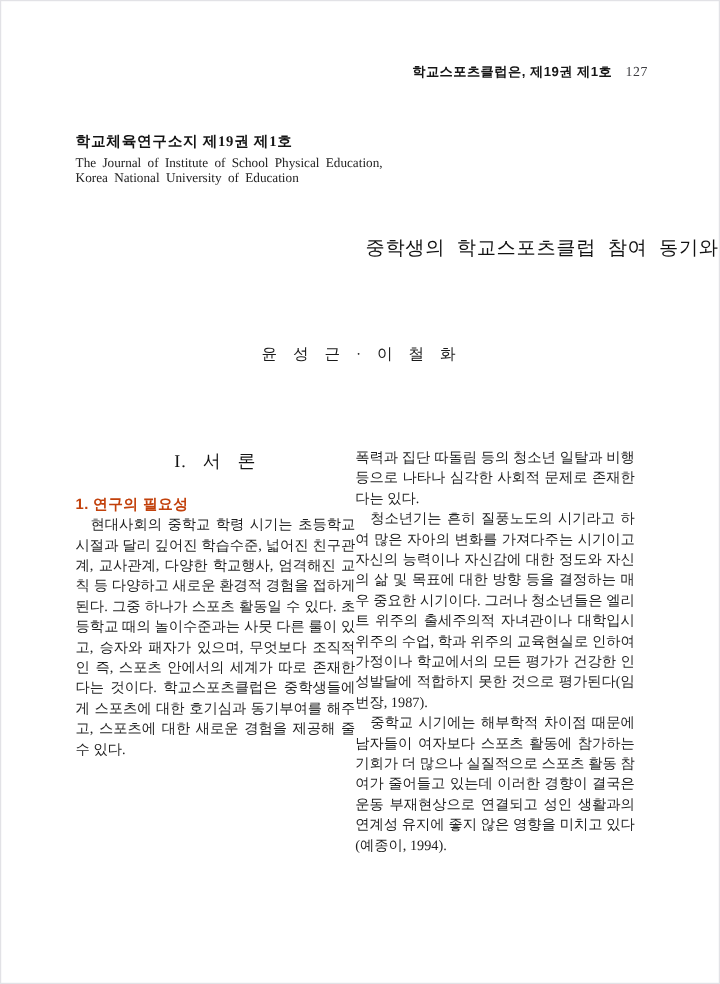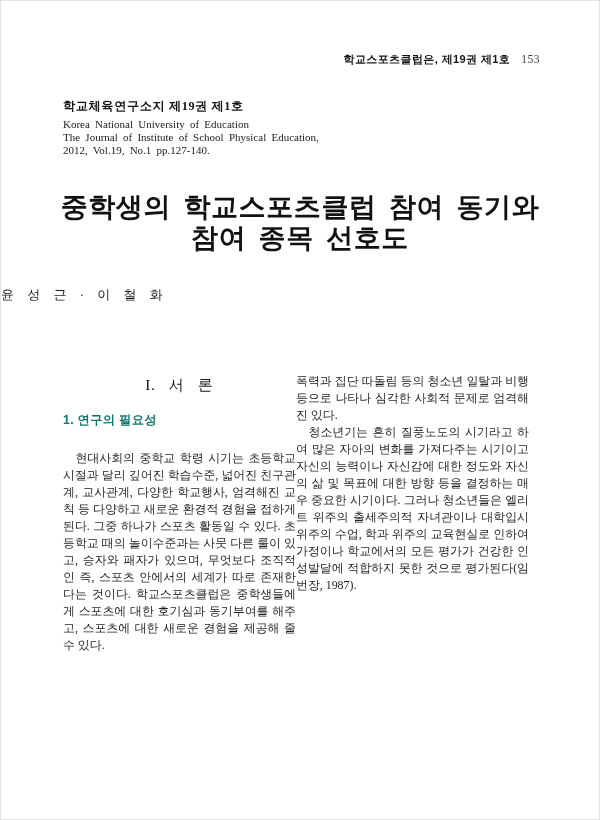--- a/index.html
+++ b/index.html
@@ -32,54 +32,55 @@
     font-family: "Liberation Serif", serif;
     font-weight: 400;
     font-size: 11.5px;
     color: #3c3c40;
     margin-left: 11px;
     letter-spacing: 0.5px;
   }
   .journal-block {
     position: absolute;
     left: 62px;
-    top: 97px;
+    top: 109px;
   }
   .jb-korean {
     font-weight: bold;
     font-size: 12.2px;
     letter-spacing: 0.6px;
     margin-bottom: 3px;
     color: #141414;
   }
   .jb-en {
     font-size: 11px;
     line-height: 13px;
     word-spacing: 2.5px;
     color: #232323;
   }
   .article-title {
     position: absolute;
     left: 0;
     right: 0;
     top: 191px;
     margin: 0;
-    text-align: center;
-    font-size: 27px;
-    font-weight: bold;
+    text-align: right;
+    font-size: 16px;
+    font-weight: normal;
     line-height: 31px;
     letter-spacing: 0.6px;
     word-spacing: 5px;
     color: #111;
   }
   .authors {
     position: absolute;
     left: 0;
     right: 0;
     top: 285px;
+    text-align: center;
     font-size: 13px;
     letter-spacing: 2.5px;
     word-spacing: 5px;
     color: #1a1a1a;
   }
   .columns {
     position: absolute;
     left: 62px;
     top: 372px;
     width: 479px;
@@ -101,64 +102,63 @@
     letter-spacing: 1px;
     margin: 4px 0 0 0;
     text-indent: 0;
     color: #141414;
   }
   .subsection-heading {
     font-family: "Liberation Sans", sans-serif;
     font-weight: bold;
     font-size: 12.3px;
     letter-spacing: 0.3px;
-    margin: 18px 0 21px 0;
+    margin: 18px 0 0 0;
     text-align: left;
     text-indent: 0;
-    color: #0f766e;
+    color: #c2410c;
   }
   .col p {
     margin: 0;
     text-indent: 1.05em;
   }
   .col p.cont {
     text-indent: 0;
   }
 </style>
 </head>
 <body>
 
 <div class="page">
 
   <div class="running-header">
-    <span>학교스포츠클럽은, 제19권 제1호</span><span class="pagenum">153</span>
+    <span>학교스포츠클럽은, 제19권 제1호</span><span class="pagenum">127</span>
   </div>
 
   <div class="journal-block">
     <div class="jb-korean">학교체육연구소지 제19권 제1호</div>
+    <div class="jb-en">The Journal of Institute of School Physical Education,</div>
     <div class="jb-en">Korea National University of Education</div>
-    <div class="jb-en">The Journal of Institute of School Physical Education,</div>
-    <div class="jb-en">2012, Vol.19, No.1 pp.127-140.</div>
   </div>
 
   <h1 class="article-title">
     <div>중학생의 학교스포츠클럽 참여 동기와</div>
-    <div>참여 종목 선호도</div>
   </h1>
 
   <div class="authors">윤 성 근 · 이 철 화</div>
 
   <div class="columns">
 
     <div class="col">
       <div class="section-heading">I. 서 론</div>
       <div class="subsection-heading">1. 연구의 필요성</div>
       <p>현대사회의 중학교 학령 시기는 초등학교 시절과 달리 깊어진 학습수준, 넓어진 친구관계, 교사관계, 다양한 학교행사, 엄격해진 교칙 등 다양하고 새로운 환경적 경험을 접하게 된다. 그중 하나가 스포츠 활동일 수 있다. 초등학교 때의 놀이수준과는 사뭇 다른 룰이 있고, 승자와 패자가 있으며, 무엇보다 조직적인 즉, 스포츠 안에서의 세계가 따로 존재한다는 것이다. 학교스포츠클럽은 중학생들에게 스포츠에 대한 호기심과 동기부여를 해주고, 스포츠에 대한 새로운 경험을 제공해 줄 수 있다.</p>
     </div>
 
     <div class="col">
-      <p class="cont">폭력과 집단 따돌림 등의 청소년 일탈과 비행 등으로 나타나 심각한 사회적 문제로 엄격해진 있다.</p>
+      <p class="cont">폭력과 집단 따돌림 등의 청소년 일탈과 비행 등으로 나타나 심각한 사회적 문제로 존재한다는 있다.</p>
       <p>청소년기는 흔히 질풍노도의 시기라고 하여 많은 자아의 변화를 가져다주는 시기이고 자신의 능력이나 자신감에 대한 정도와 자신의 삶 및 목표에 대한 방향 등을 결정하는 매우 중요한 시기이다. 그러나 청소년들은 엘리트 위주의 출세주의적 자녀관이나 대학입시 위주의 수업, 학과 위주의 교육현실로 인하여 가정이나 학교에서의 모든 평가가 건강한 인성발달에 적합하지 못한 것으로 평가된다(임번장, 1987).</p>
+      <p>중학교 시기에는 해부학적 차이점 때문에 남자들이 여자보다 스포츠 활동에 참가하는 기회가 더 많으나 실질적으로 스포츠 활동 참여가 줄어들고 있는데 이러한 경향이 결국은 운동 부재현상으로 연결되고 성인 생활과의 연계성 유지에 좋지 않은 영향을 미치고 있다(예종이, 1994).</p>
     </div>
 
   </div>
 
 </div>
 
 </body></html>

